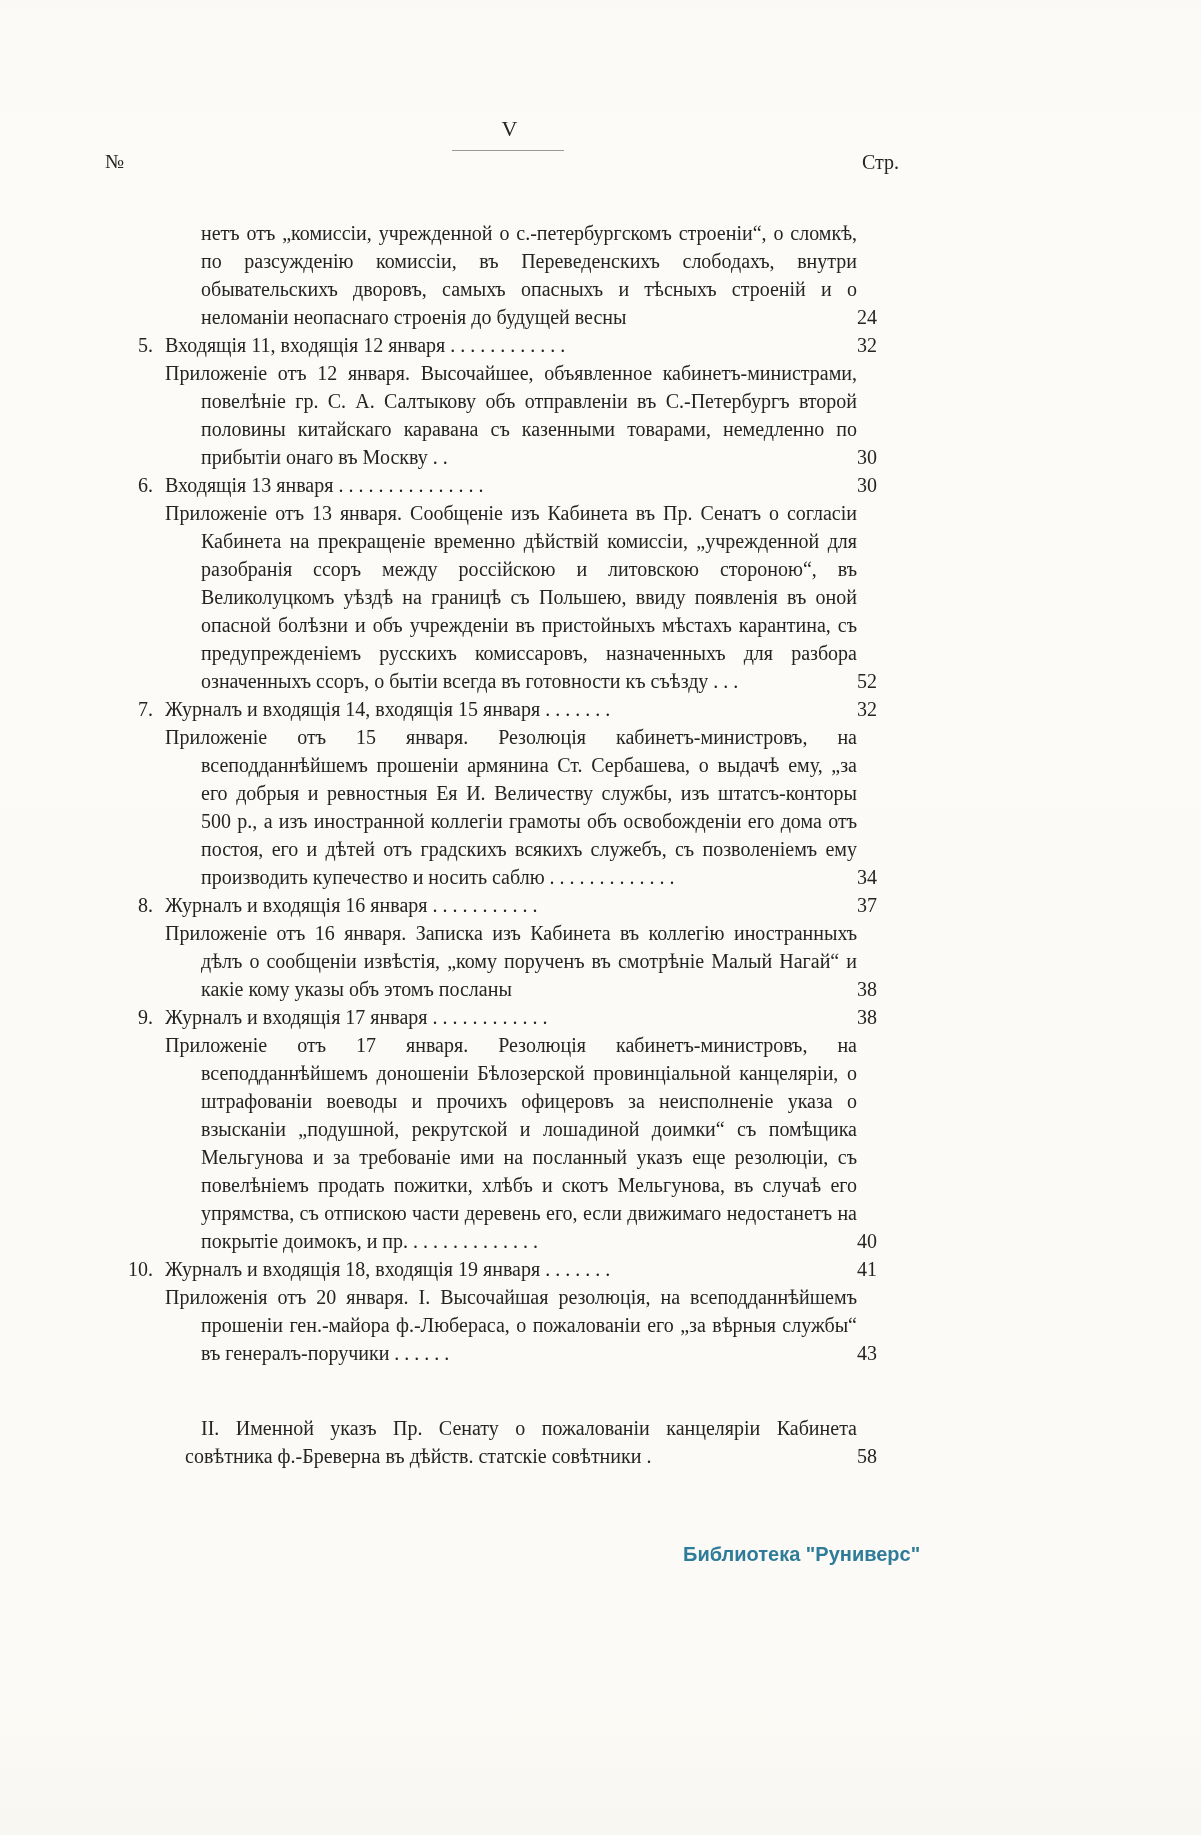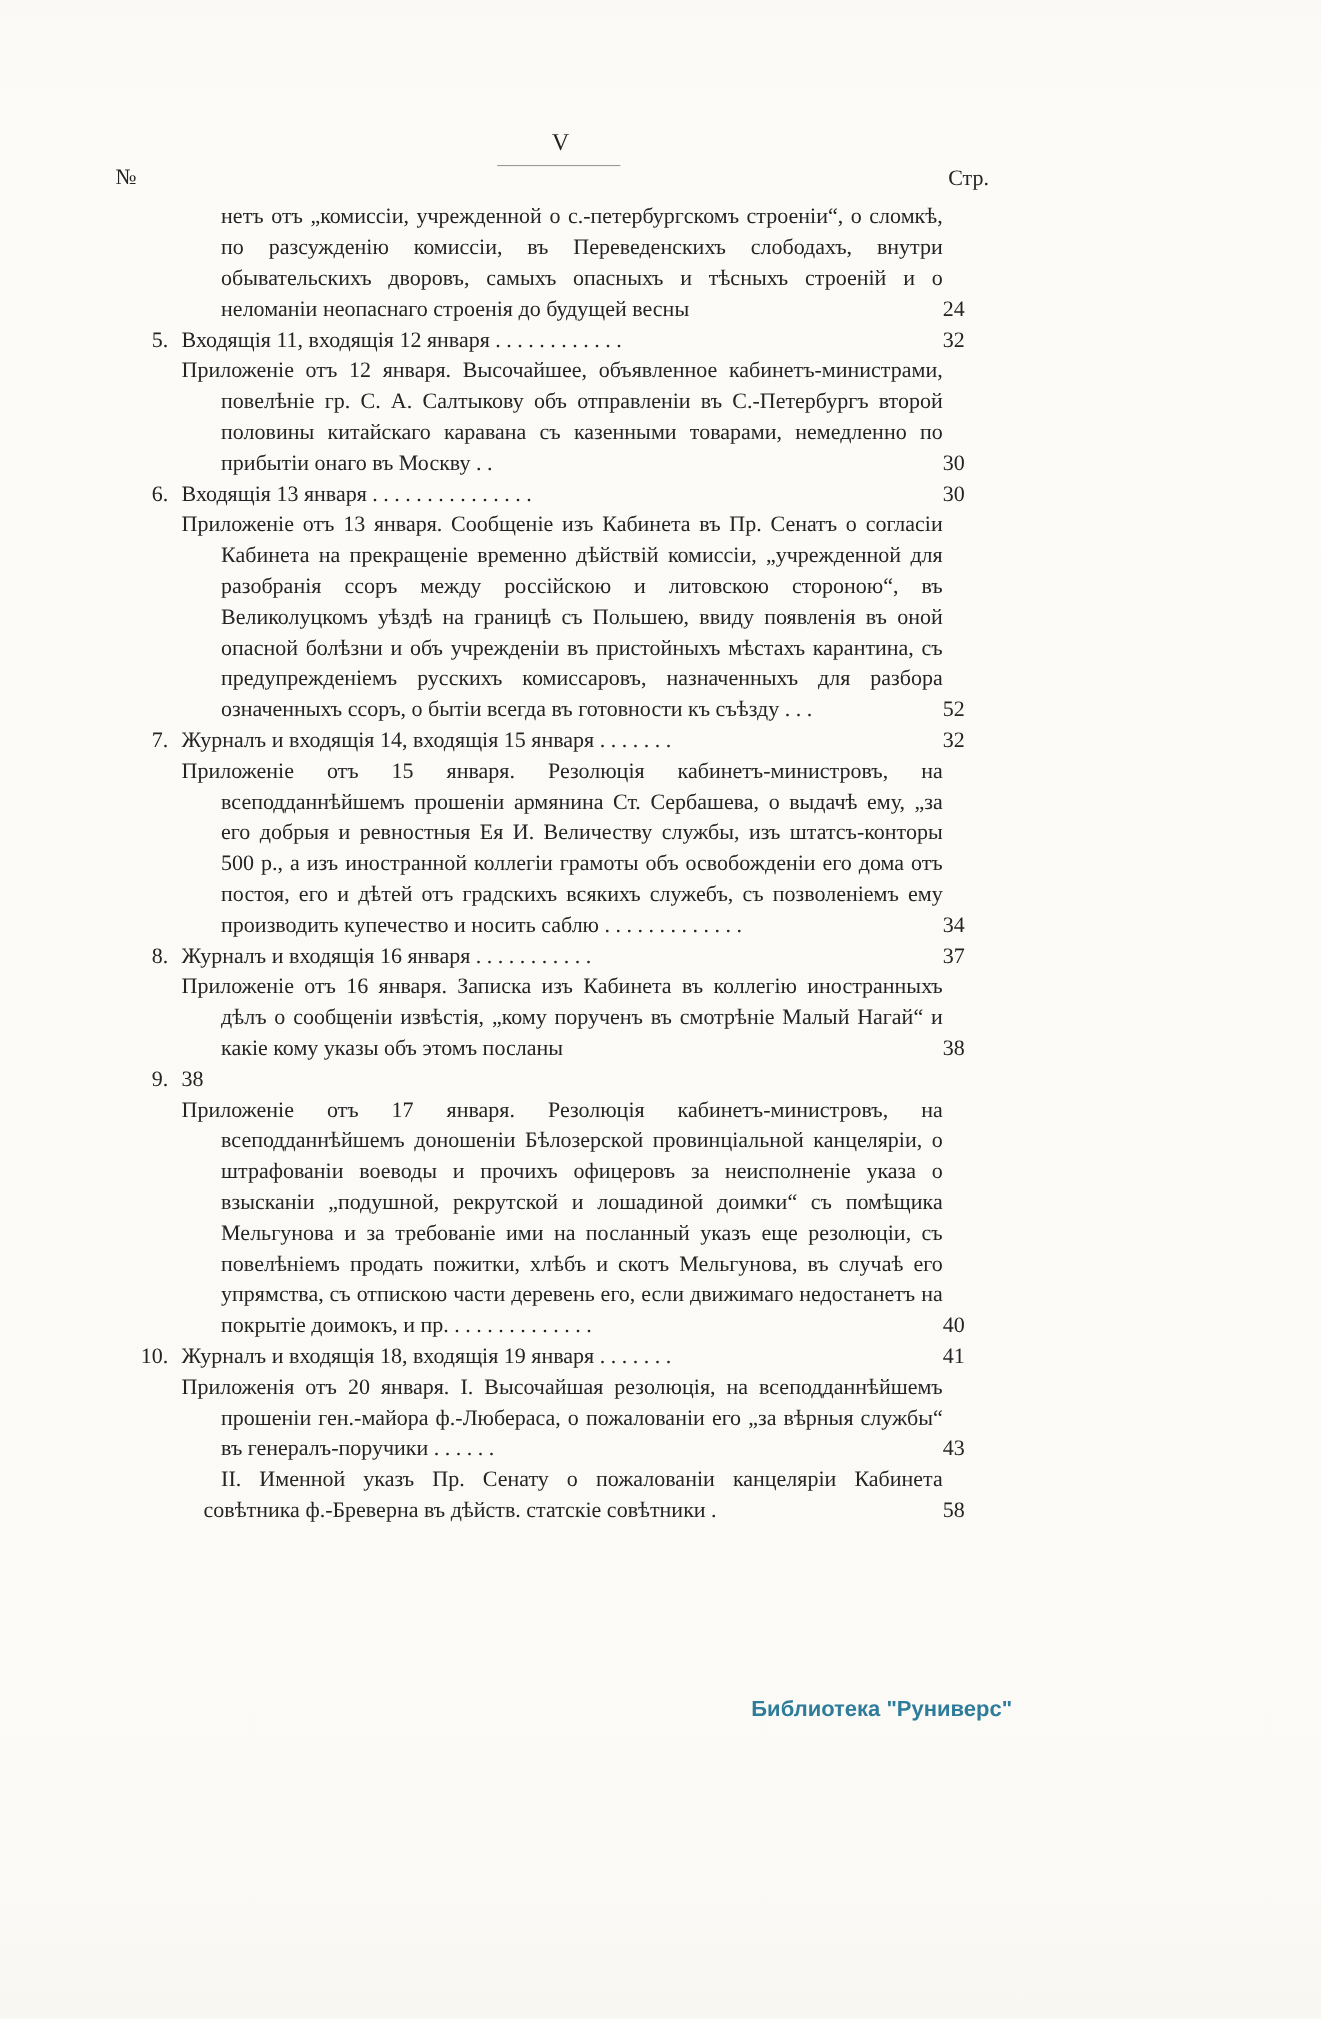--- a/index.html
+++ b/index.html
@@ -68,23 +68,23 @@
   .entry .body {
     flex: 1;
     text-align: justify;
   }
   .entry .pg {
     flex: 0 0 40px;
     width: 40px;
     text-align: left;
     align-self: flex-end;
   }
-  .entry.cont .body { padding-left: 36px; }
+  .entry.cont .body { padding-left: 36px; margin-top: 36px; }
   .entry.sub  .body { padding-left: 36px; text-indent: -36px; }
-  .entry.sub2 .body { padding-left: 20px; text-indent: 16px; }
+  .entry.sub2 .body { padding-left: 20px; text-indent: 16px; margin-top: 47px; }
   .watermark {
     position: absolute;
     top: 1543px;
     left: 683px;
     font-family: "Liberation Sans", sans-serif;
     font-size: 20px;
     font-weight: bold;
   }
 </style>
 </head>
@@ -141,20 +141,21 @@
         <span class="body">Журналъ и входящія 16 января . . . . . . . . . . .</span>
         <span class="pg">37</span>
       </div>
       <div class="entry sub">
         <span class="num"></span>
         <span class="body">Приложеніе отъ 16 января. Записка изъ Кабинета въ коллегію иностранныхъ дѣлъ о сообщеніи извѣстія, „кому порученъ въ смотрѣніе Малый Нагай“ и какіе кому указы объ этомъ посланы</span>
         <span class="pg">38</span>
       </div>
       <div class="entry main">
         <span class="num">9.</span>
+        <span class="body">Журналъ и входящія 17 января . . . . . . . . . . . .</span>
         <span class="pg">38</span>
       </div>
       <div class="entry sub">
         <span class="num"></span>
         <span class="body">Приложеніе отъ 17 января. Резолюція кабинетъ-министровъ, на всеподданнѣйшемъ доношеніи Бѣлозерской провинціальной канцеляріи, о штрафованіи воеводы и прочихъ офицеровъ за неисполненіе указа о взысканіи „подушной, рекрутской и лошадиной доимки“ съ помѣщика Мельгунова и за требованіе ими на посланный указъ еще резолюціи, съ повелѣніемъ продать пожитки, хлѣбъ и скотъ Мельгунова, въ случаѣ его упрямства, съ отпискою части деревень его, если движимаго недостанетъ на покрытіе доимокъ, и пр. . . . . . . . . . . . . .</span>
         <span class="pg">40</span>
       </div>
       <div class="entry main">
         <span class="num">10.</span>
         <span class="body">Журналъ и входящія 18, входящія 19 января . . . . . . .</span>

